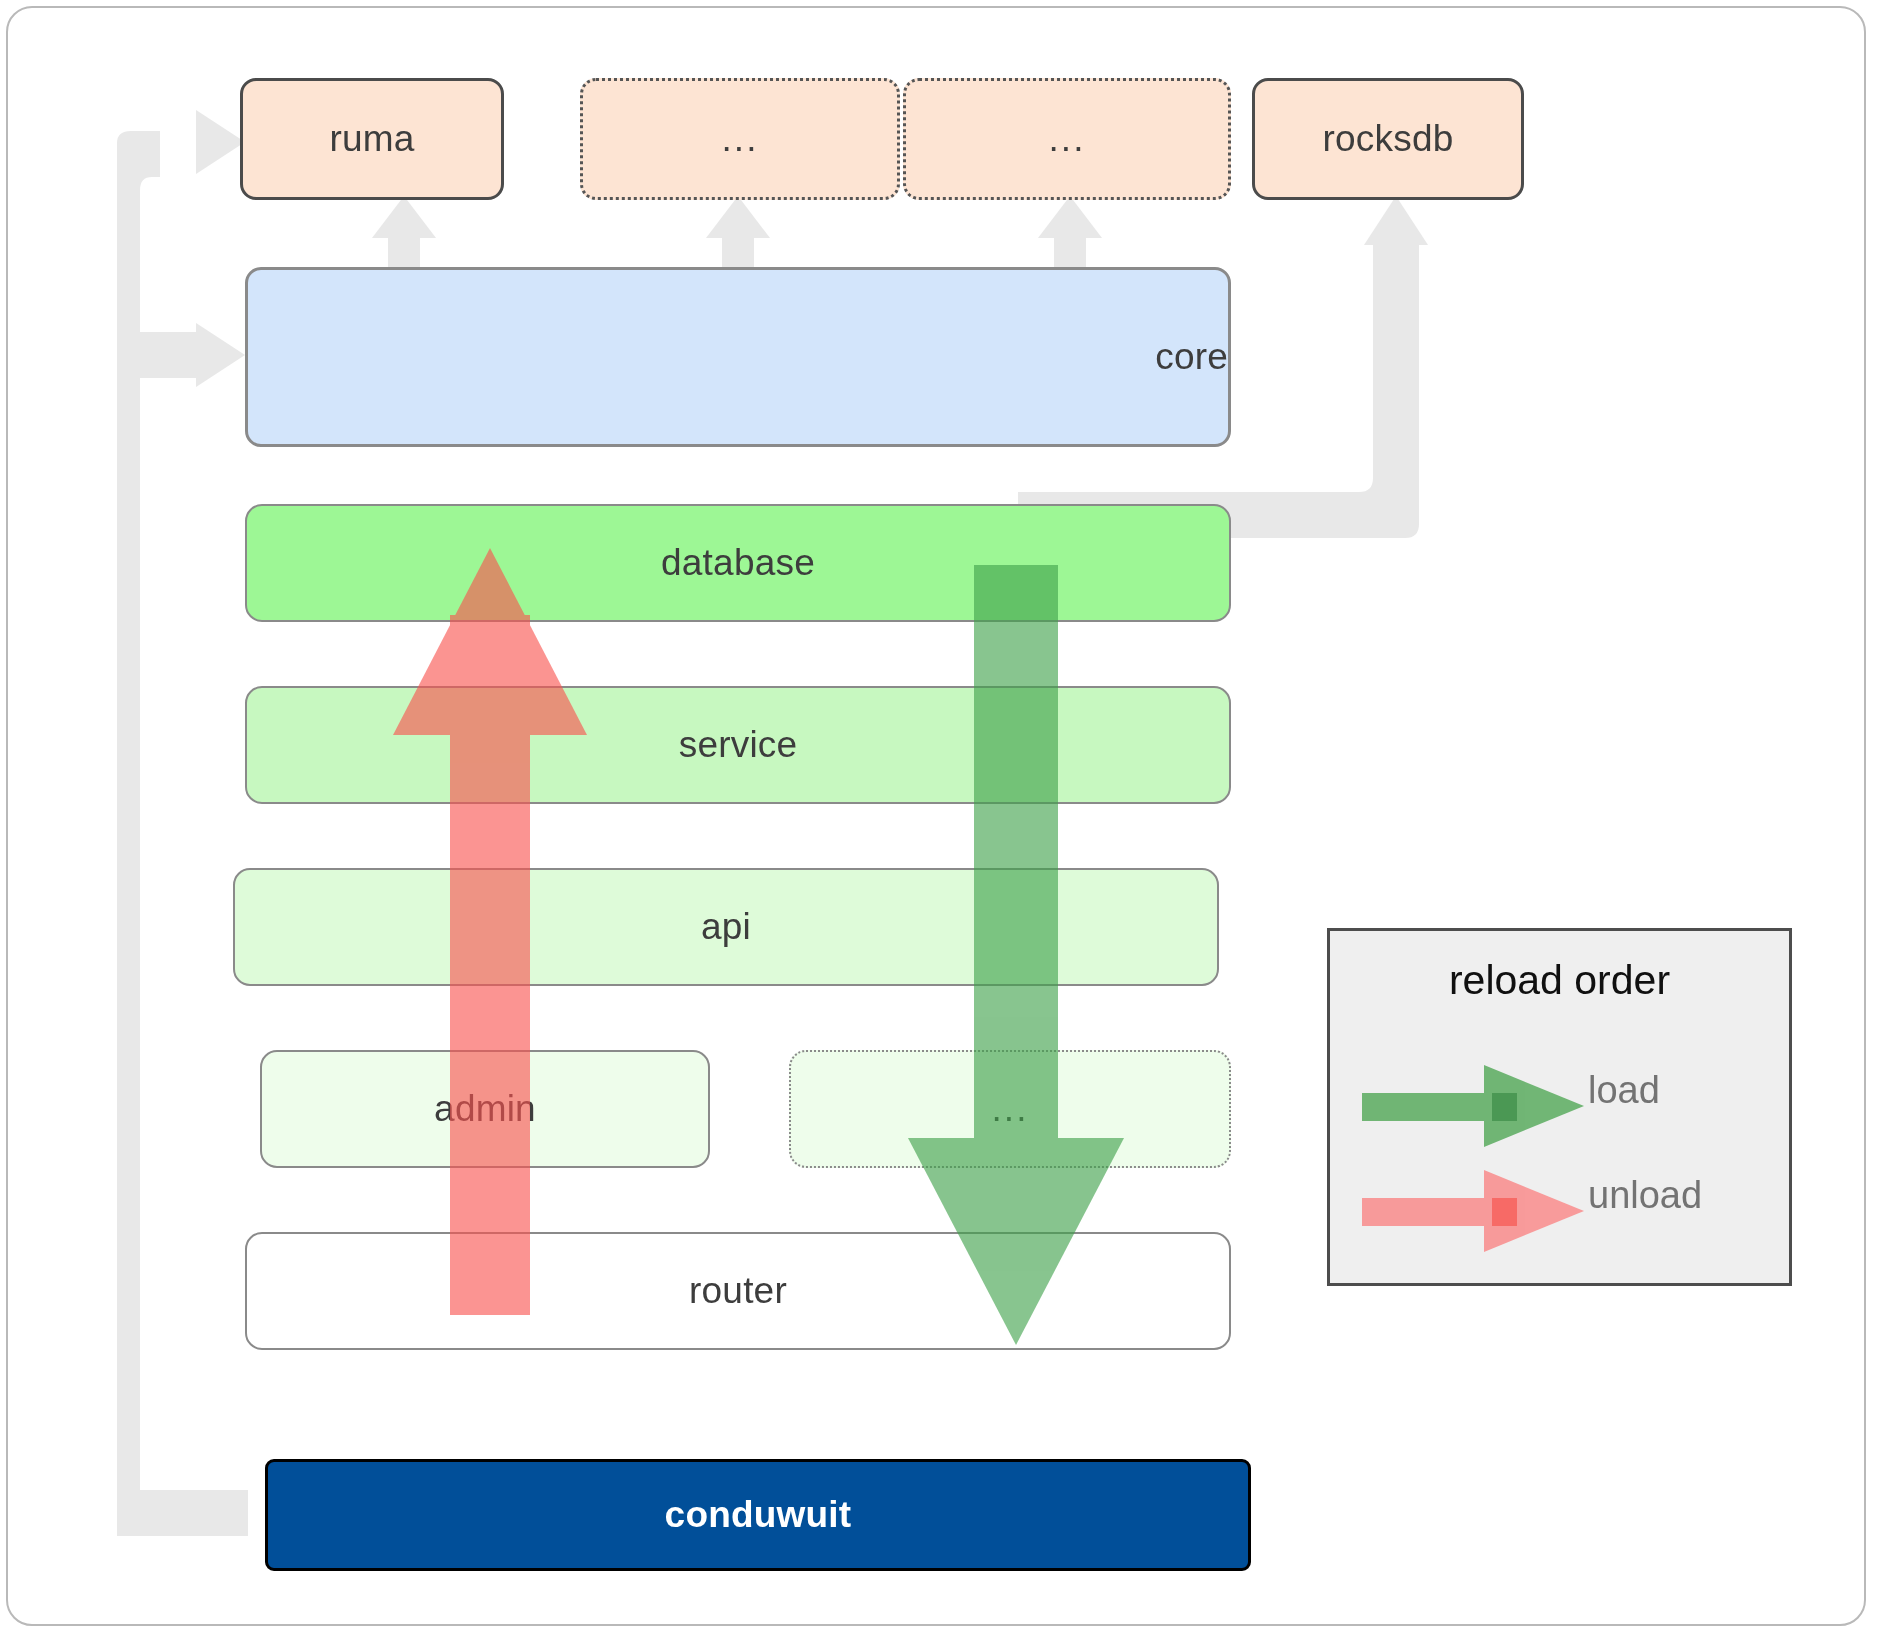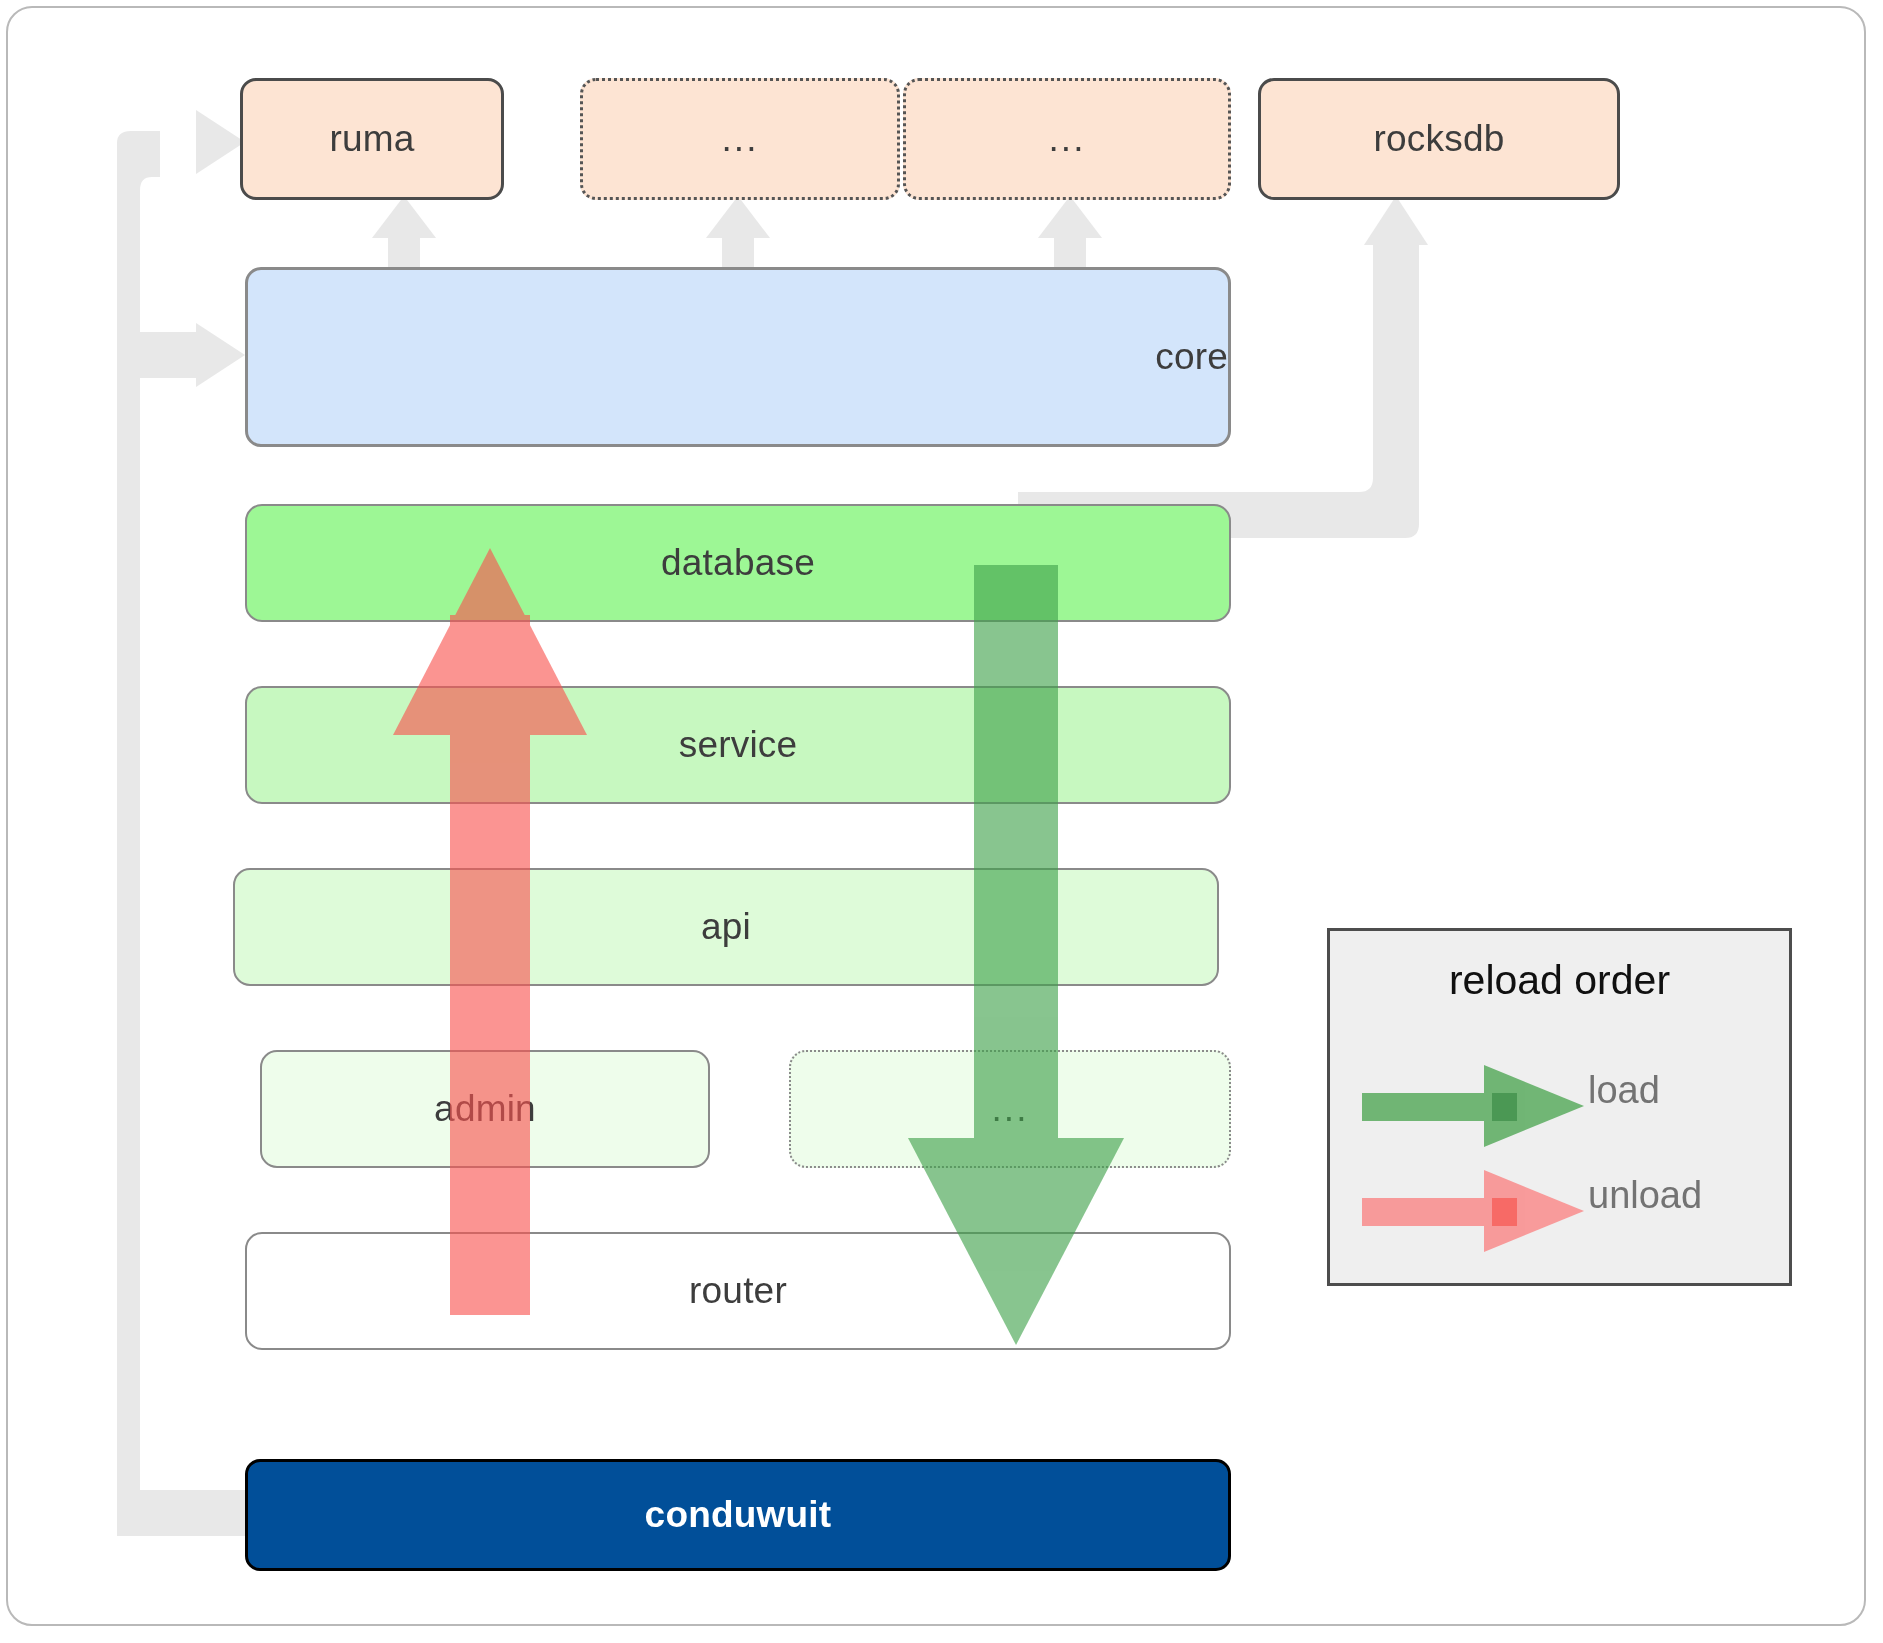--- a/index.html
+++ b/index.html
@@ -76,21 +76,22 @@
   }
   .node.router {
     background: #ffffff;
     border: 2px solid #8a8a8a;
   }
   .node.app {
     background: #014f99;
     border: 3px solid #000000;
     color: #ffffff;
     font-weight: bold;
-    border-radius: 15px;
+    border-radius: 9px;
+    margin-left: 20px;
   }
   .dots {
     font-size: 37px;
     letter-spacing: 2px;
     line-height: .4;
   }
 
   
   svg.layer {
     position: absolute;
@@ -177,21 +178,21 @@
   </div>
 
   <div class="node dep dotted" style="left:580px; top:78px; width:320px; height:122px;">
     <span class="dots">...</span>
   </div>
 
   <div class="node dep dotted" style="left:903px; top:78px; width:328px; height:122px;">
     <span class="dots">...</span>
   </div>
 
-  <div class="node dep" style="left:1252px; top:78px; width:362px; height:122px;margin-left:6px;">
+  <div class="node dep" style="left:1252px; top:78px; width:272px; height:122px;">
     <span>rocksdb</span>
   </div>
 
   <div class="node core" style="left:245px; top:267px; width:986px; height:180px;">
     <span>core</span>
   </div>
 
   <div class="node database" style="left:245px; top:504px; width:986px; height:118px;">
     <span>database</span>
   </div>

